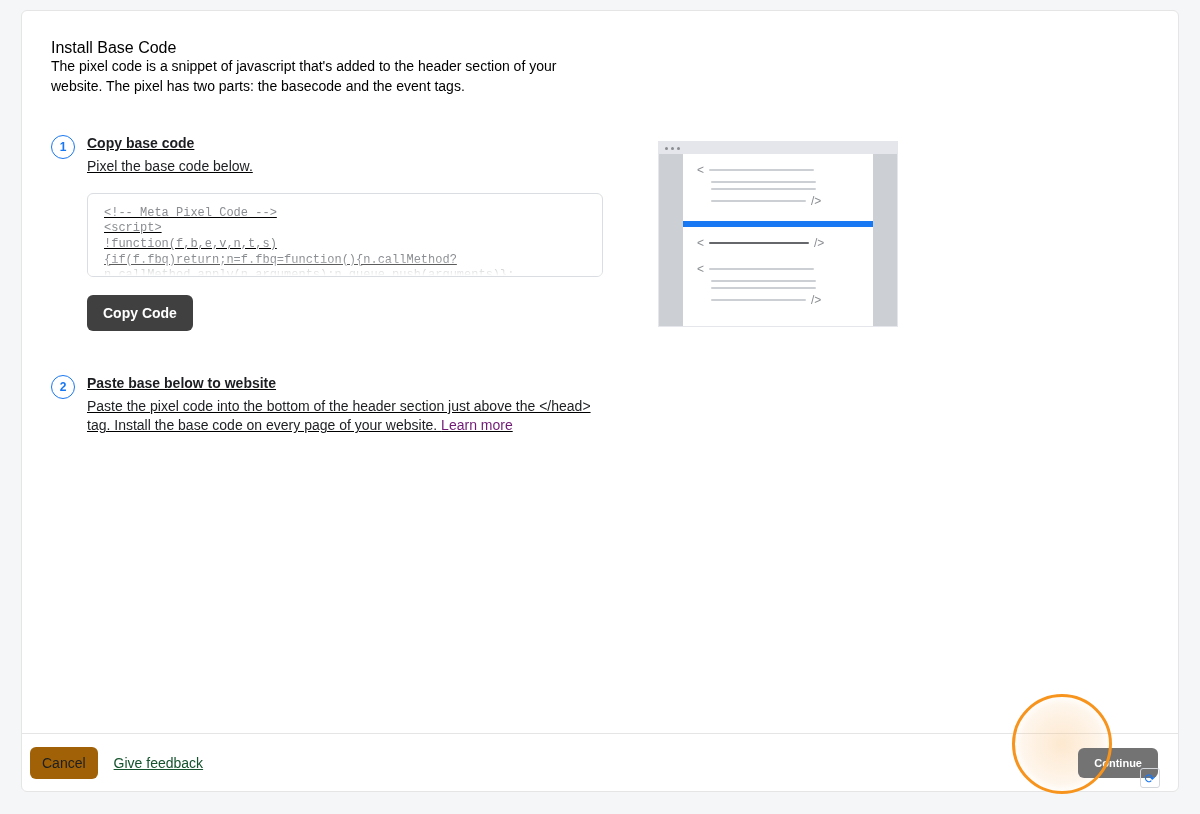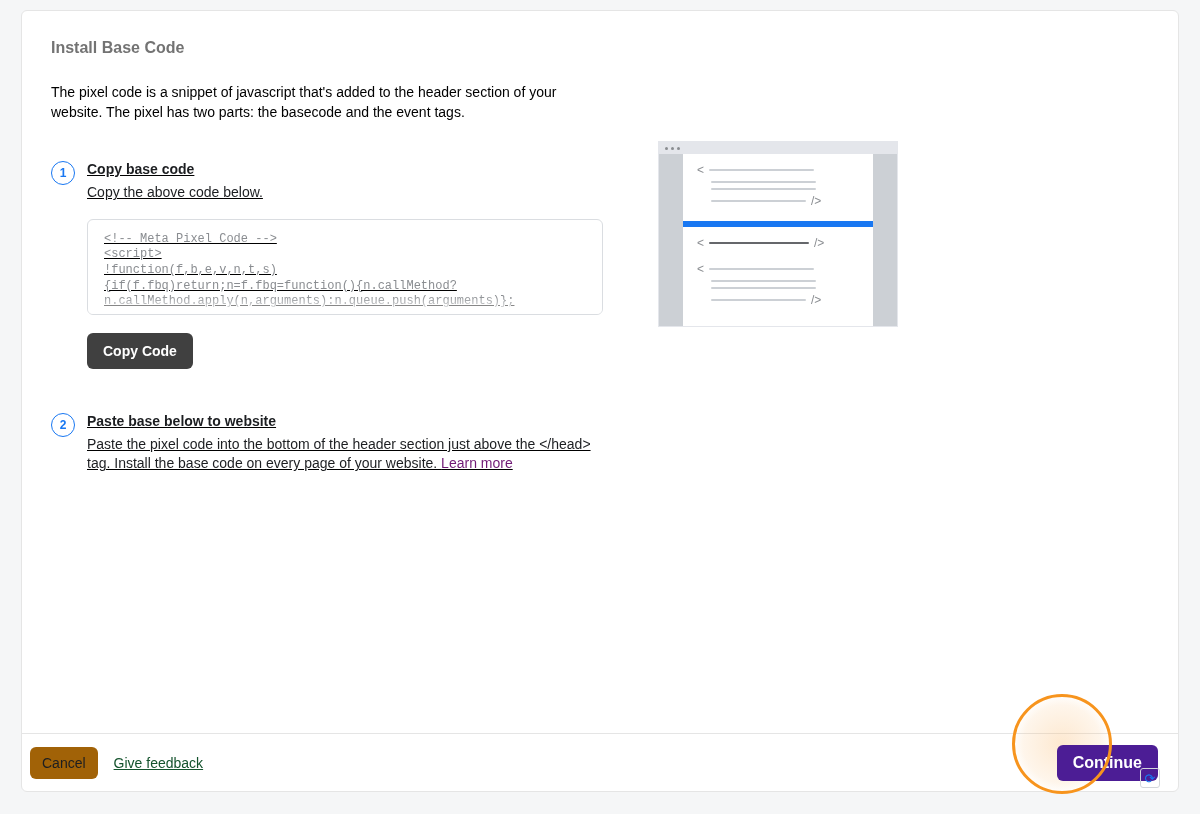--- a/index.html
+++ b/index.html
@@ -23,23 +23,23 @@
     flex-direction: column;
   }
   .content {
     flex: 1;
     padding: 28px 29px 0 29px;
     overflow: hidden;
     position: relative;
   }
   .page-title {
     font-size: 16px;
-    font-weight: 700;
-    color: #737373;
-    margin-bottom: 26px;
+    font-weight: 400;
+    color: #000000;
+    margin-bottom: 0;
   }
   .page-desc {
     font-size: 14px;
     color: #000000;
     line-height: 1.4;
     max-width: 560px;
     margin-bottom: 39px;
   }
   .left-col {
     width: 552px;
@@ -63,21 +63,21 @@
   .step-desc a { color: #701a75; text-decoration: none; }
   .code-box {
     margin-top: 16px;
     border: 1px solid #dadde1;
     border-radius: 6px;
     padding: 12px 16px;
     font-family: SFMono-Regular, Consolas, "Liberation Mono", Menlo, monospace;
     font-size: 12px;
     color: #8a8d91;
     line-height: 1.3;
-    height: 96px;
+    height: 84px;
     overflow: hidden;
     position: relative;
     white-space: pre-wrap;
     word-break: break-all;
   }
   .code-box::after {
     content: "";
     position: absolute;
     left: 0; right: 0; bottom: 0;
     height: 18px;
@@ -159,25 +159,25 @@
     margin-right: 16px;
   }
   .feedback-link {
     color: #14532d;
     text-decoration: underline;
     font-size: 14px;
     cursor: pointer;
   }
   .spacer { flex: 1; }
   .continue-btn {
-    background: #4c1d95;
+    background: #737373;
     color: #fff;
     border: none;
     border-radius: 6px;
-    font-size: 16px;
+    font-size: 11px;
     font-weight: 600;
     padding: 9px 16px;
     cursor: pointer;
     position: relative;
     z-index: 2;
   }
   .continue-highlight {
     position: absolute;
     right: 66px;
     bottom: -3px;
@@ -221,21 +221,21 @@
 
     <div class="page-title">Install Base Code</div>
     <div class="page-desc">The pixel code is a snippet of javascript that's added to the header section of your website. The pixel has two parts: the basecode and the event tags.</div>
 
     <div class="left-col">
 
       <div class="step">
         <div class="step-num">1</div>
         <div class="step-body">
           <div class="step-title">Copy base code</div>
-          <div class="step-desc">Copy the above code below.</div>
+          <div class="step-desc">Pixel the base code below.</div>
           <pre class="code-box">&lt;!-- Meta Pixel Code --&gt;
 &lt;script&gt;
 !function(f,b,e,v,n,t,s)
 {if(f.fbq)return;n=f.fbq=function(){n.callMethod?
 n.callMethod.apply(n,arguments):n.queue.push(arguments)};</pre>
           <button class="copy-btn">Copy Code</button>
         </div>
       </div>
 
       <div class="step step2">

